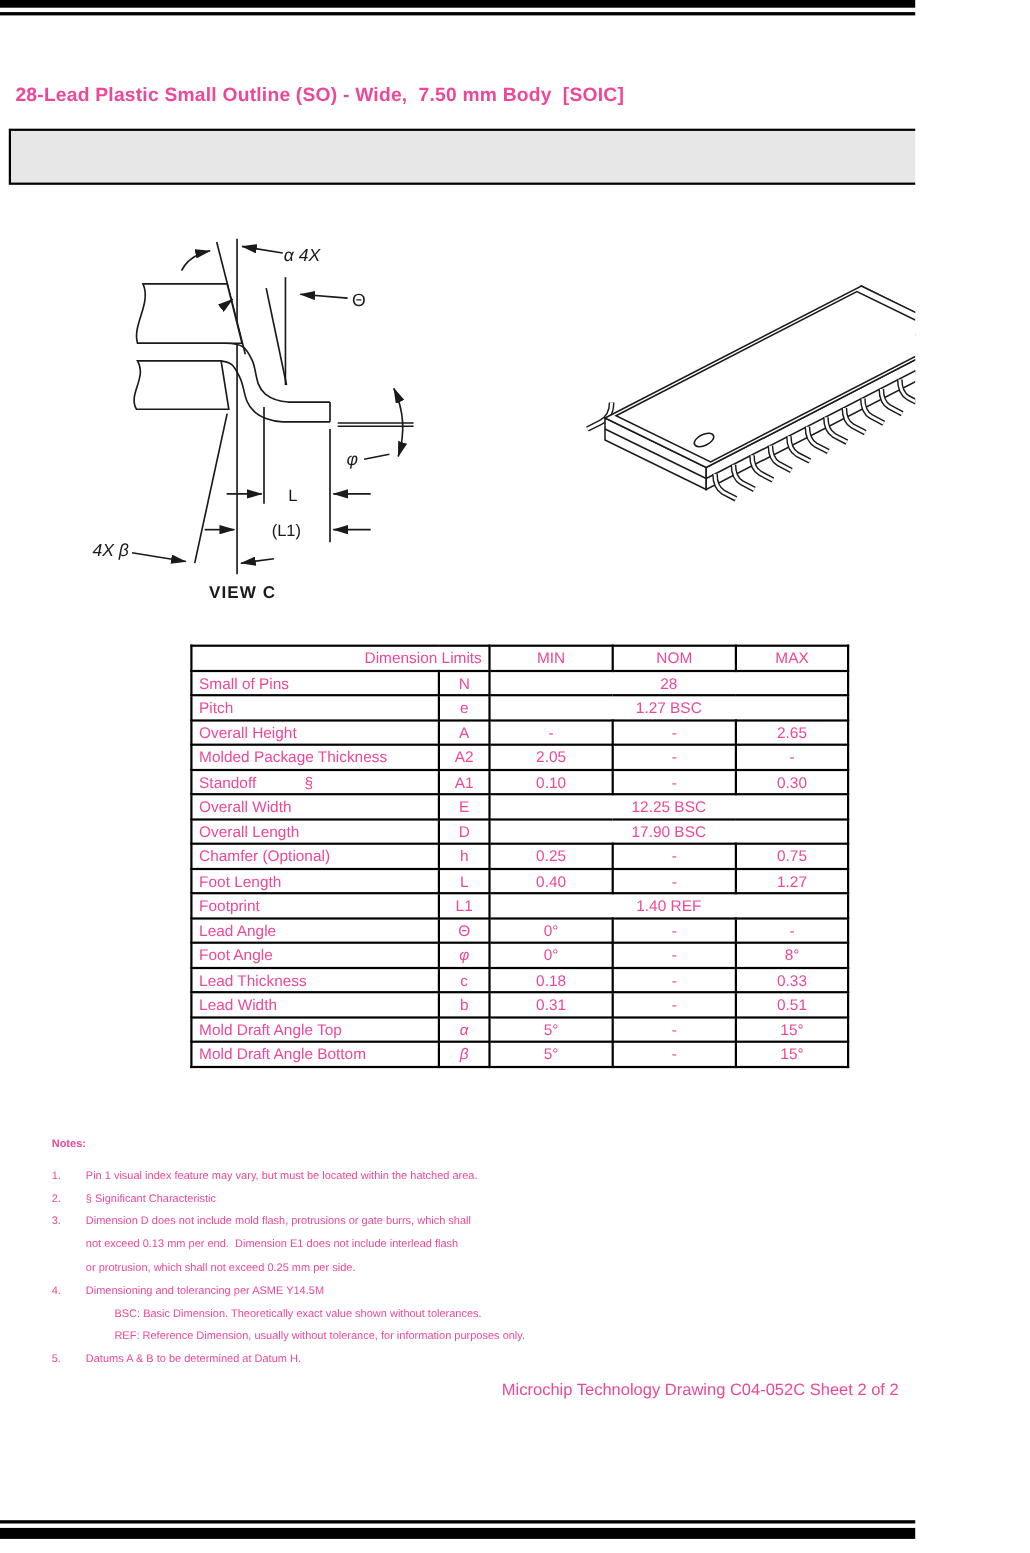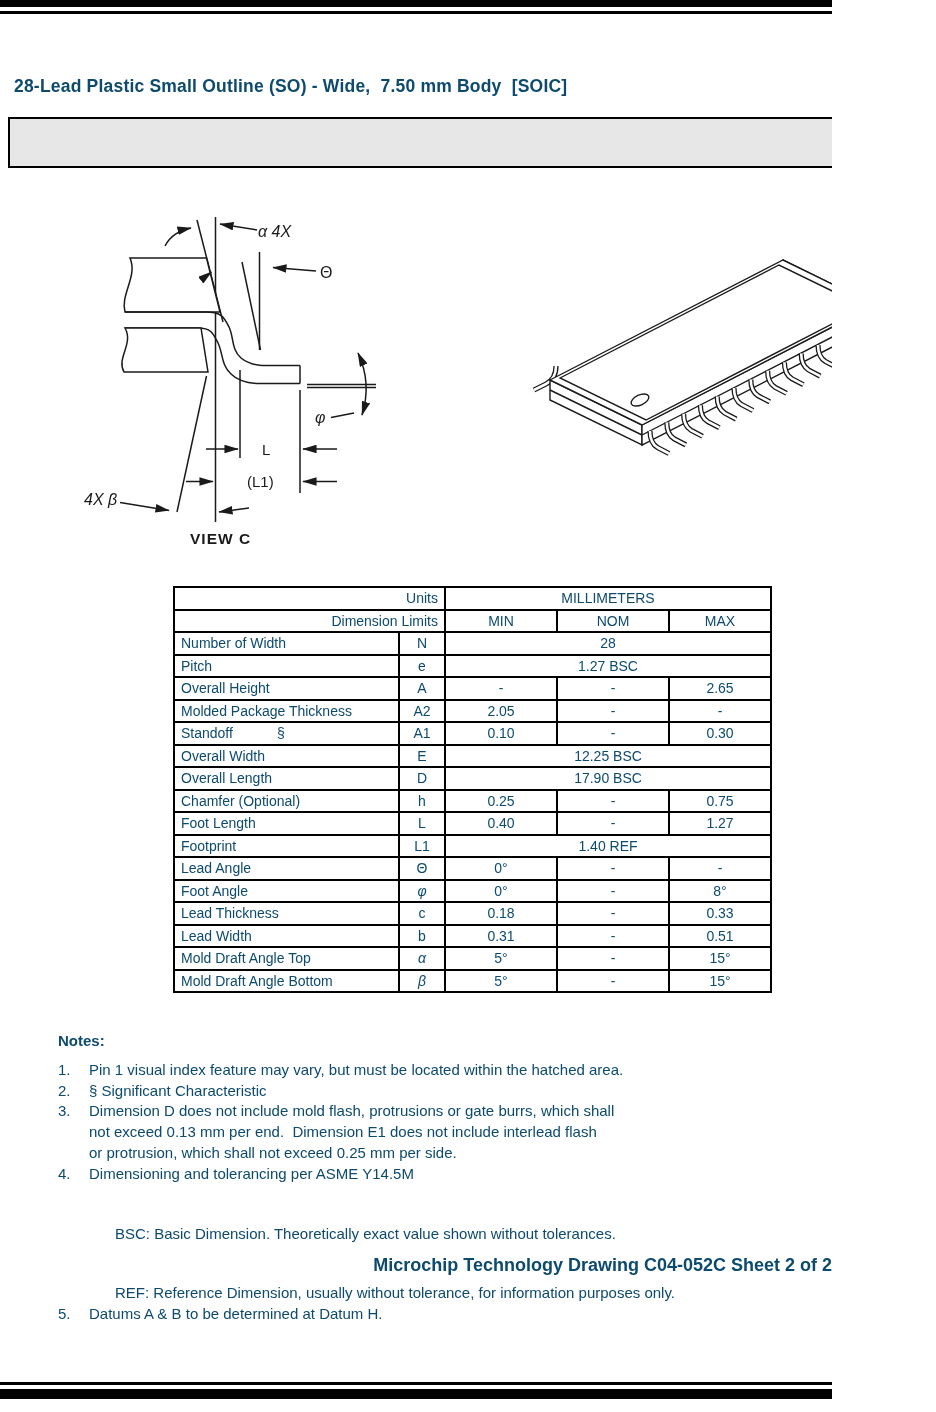--- a/index.html
+++ b/index.html
@@ -1,17 +1,17 @@
 <!DOCTYPE html>
 <html><head>
 <meta charset="utf-8">
 <style>
   html,body{margin:0;padding:0;background:#fff;}
   .page{position:relative;width:832px;height:1412px;background:#fff;overflow:hidden;
-        font-family:"Liberation Sans",sans-serif;color:#0c4a6e;}
+        font-family:"Liberation Sans",sans-serif;color:#ec4899;}
   .bar{position:absolute;left:0;width:936px;background:#000;}
   .bar.top-thick{top:0;height:7px;}
   .bar.top-thin{top:11px;height:2.5px;}
   .bar.bot-thin{top:1382px;height:2.5px;}
   .bar.bot-thick{top:1389px;height:10px;}
   .title{position:absolute;left:14px;top:76px;font-size:17.5px;font-weight:bold;
          white-space:pre;letter-spacing:0.2px;}
   .gray-box{position:absolute;left:8px;top:117px;width:915px;height:47px;
             background:#e7e7e7;border:2px solid #000;}
   .fig{position:absolute;}
@@ -21,28 +21,28 @@
   svg .it{font-style:italic;}
   svg .cap{font-weight:bold;letter-spacing:1px;}
   .pkg-table{position:absolute;left:173px;top:586px;border-collapse:collapse;
              table-layout:fixed;width:597px;font-size:14px;}
   .pkg-table td{border:2px solid #000;height:20.5px;padding:0 4px;
                 text-align:center;overflow:hidden;white-space:nowrap;}
   .pkg-table td.name{text-align:left;padding-left:6px;}
   .pkg-table td.rt{text-align:right;padding-right:6px;}
   .pkg-table .sym-it{font-style:italic;}
   .sig{margin-left:44px;}
-  .notes{position:absolute;left:58px;top:1031px;width:870px;font-size:15px;
+  .notes{position:absolute;left:47px;top:1031px;width:870px;font-size:10px;
          line-height:20.8px;}
   .notes-heading{font-weight:bold;margin-bottom:8px;}
   .note-item{display:flex;align-items:flex-start;}
   .note-num{width:31px;flex:0 0 31px;}
   .note-text{white-space:pre-wrap;}
-  .note-sub{margin-left:57px;white-space:pre-wrap;margin-top:39px;}
-  .footer{position:absolute;right:0px;top:1255px;font-size:18px;text-align:right;font-weight:bold;}
+  .note-sub{margin-left:57px;white-space:pre-wrap;}
+  .footer{position:absolute;right:15px;top:1255px;font-size:15px;text-align:right;}
 </style>
 </head>
 <body>
 
 <div class="page">
 
   <div class="bar top-thick"></div>
   <div class="bar top-thin"></div>
 
   <div class="title">28-Lead Plastic Small Outline (SO) - Wide,  7.50 mm Body  [SOIC]</div>
@@ -142,32 +142,28 @@
 
   <table class="pkg-table">
     <colgroup>
       <col style="width:225px">
         <col style="width:46px">
       <col style="width:112px">
         <col style="width:112px">
         <col style="width:102px">
     </colgroup>
     <tbody>
-        <tr>
-      <td colspan="2" class="rt">Units</td>
-      <td colspan="3">MILLIMETERS</td>
-    </tr>
     <tr>
       <td colspan="2" class="rt">Dimension Limits</td>
       <td>MIN</td>
       <td>NOM</td>
       <td>MAX</td>
     </tr>
     <tr>
-      <td class="name">Number of Width</td>
+      <td class="name">Small of Pins</td>
       <td>N</td>
       <td colspan="3">28</td>
     </tr>
     <tr>
       <td class="name">Pitch</td>
       <td>e</td>
       <td colspan="3">1.27 BSC</td>
     </tr>
     <tr>
       <td class="name">Overall Height</td>

